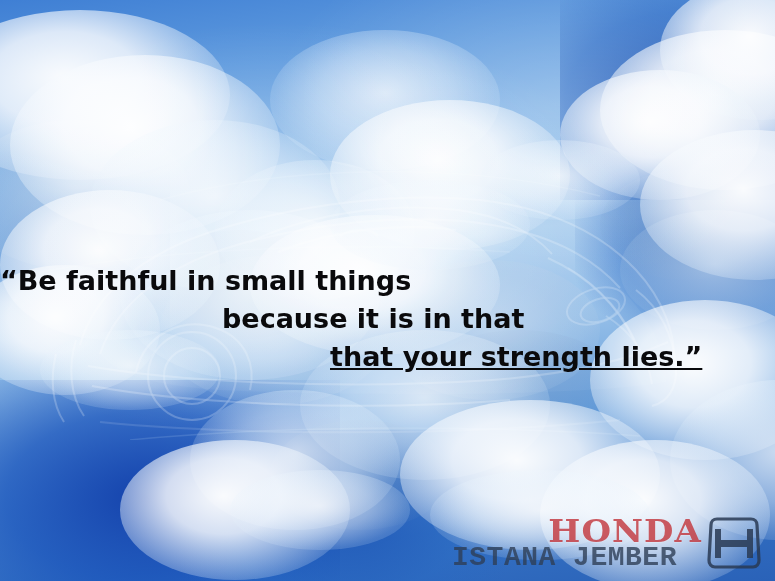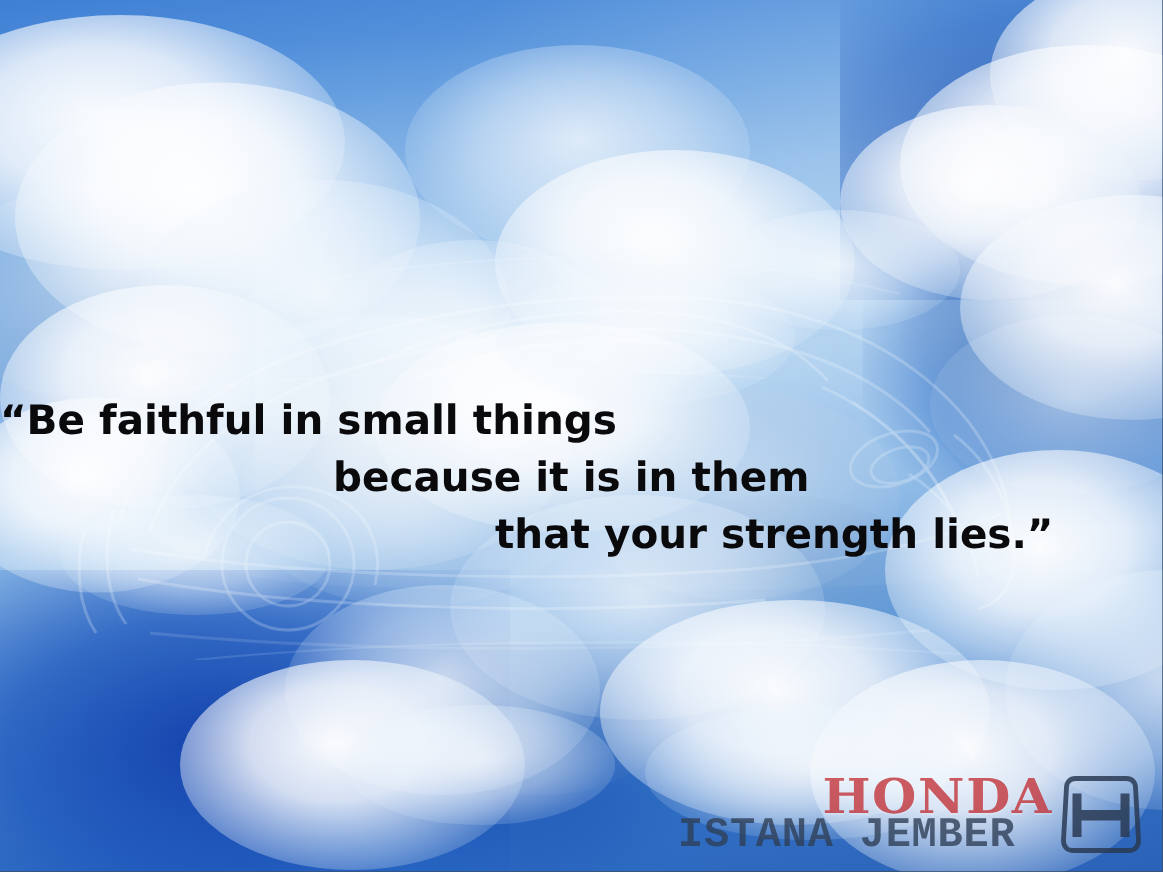--- a/index.html
+++ b/index.html
@@ -203,21 +203,21 @@
     width: 775px;
     font-family: "DejaVu Sans", "Liberation Sans", sans-serif;
     font-weight: bold;
     font-size: 27px;
     color: #0a0a0c;
     line-height: 38px;
   }
   .quote-line { white-space: nowrap; }
   .ql-1 { }
   .ql-2 { padding-left: 222px; }
-  .ql-3 { padding-left: 330px; }
+  .ql-3 { padding-left: 330px; text-decoration: underline; }
 
   
   .logo-wrap {
     position: absolute;
     left: 452px;
     top: 512px;
     width: 315px;
     height: 64px;
   }
   .logo-words {
@@ -359,21 +359,21 @@
         <path d="M120,60 C240,26 420,20 560,56"></path>
         <path d="M0,132 C120,110 300,100 470,112"></path>
         <path d="M90,300 C230,286 430,284 600,296"></path>
       </g>
     </svg>
   </div>
 
 
   <div class="quote">
     <div class="quote-line ql-1">“Be faithful in small things</div>
-    <div class="quote-line ql-2">because it is in them</div>
+    <div class="quote-line ql-2">because it is in that</div>
     <div class="quote-line ql-3">that your strength lies.”</div>
   </div>
 
   <div class="logo-wrap">
     <div class="logo-words">
       <div class="logo-honda">HONDA</div>
       <div class="logo-sub">ISTANA JEMBER</div>
     </div>
     <div class="logo-emblem">
       <svg viewBox="0 0 60 55" xmlns="http://www.w3.org/2000/svg">

